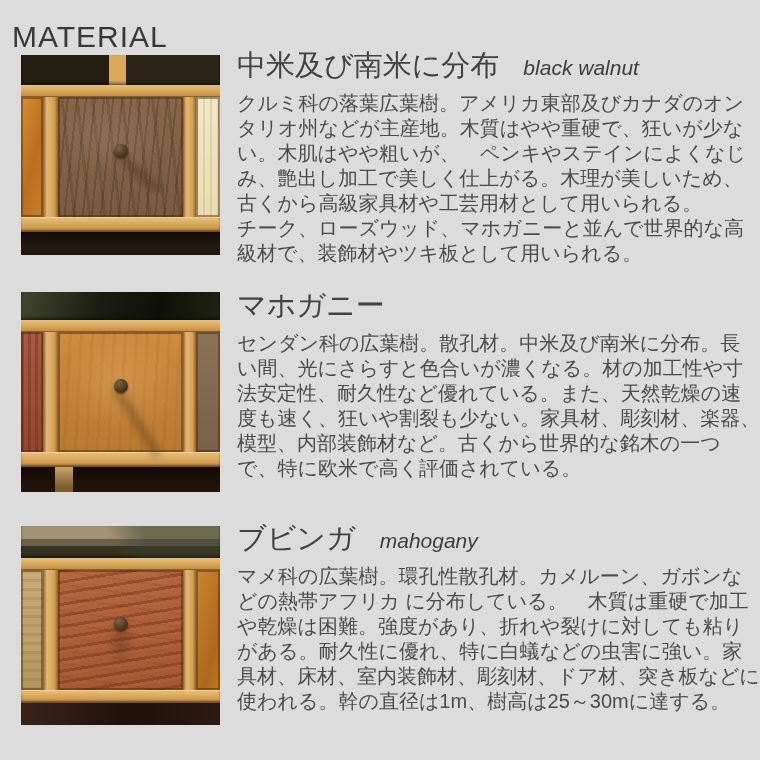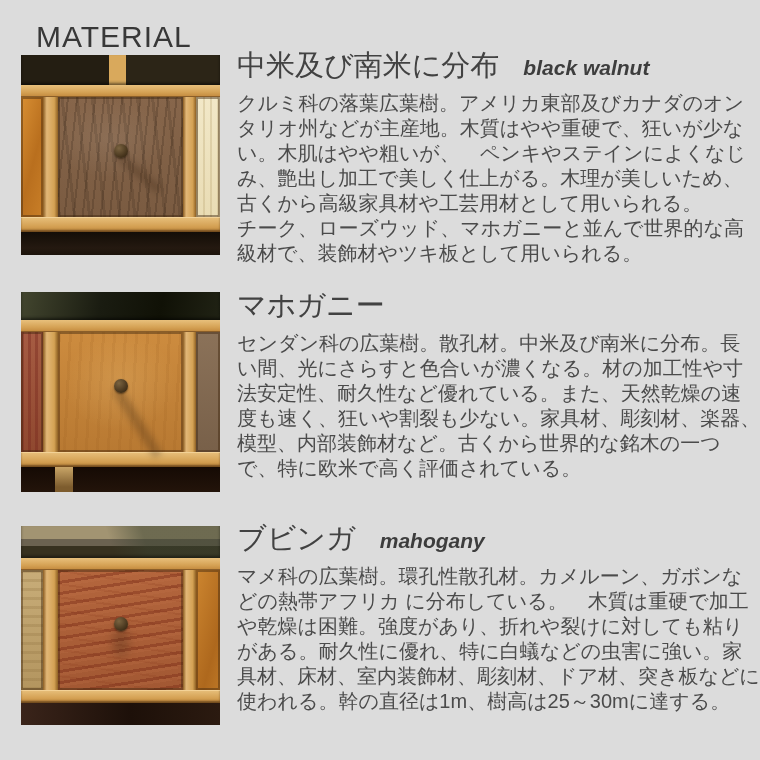--- a/index.html
+++ b/index.html
@@ -7,32 +7,32 @@
   body {
     font-family:"Liberation Sans","DejaVu Sans",sans-serif;
     background:#dcdcdc;
     position:relative;
     overflow:hidden;
   }
   .page { position:absolute; inset:0; }
 
   
   .page-title {
-    position:absolute; left:36px; top:20px;
+    position:absolute; left:12px; top:20px;
     font-size:30px; font-weight:400; color:#383838; letter-spacing:1px;
   }
 
   
   .text-block { position:absolute; left:237px; width:540px; }
   #text1 { top:46px; }
   #text2 { top:286px; }
   #text3 { top:519px; }
   .title-row { height:40px; display:flex; align-items:baseline; }
   .name-ja { font-size:29px; color:#424242; font-weight:400; }
-  .name-en { font-size:21px; font-style:italic; font-weight:700; color:#3d3d3d; margin-left:24px; }
+  .name-en { font-size:21px; font-style:italic; font-weight:400; color:#3d3d3d; margin-left:24px; }
   .desc {
     margin-top:5px;
     font-size:20px; line-height:25px; color:#4b4b4b;
     white-space:pre-line; letter-spacing:0;
   }
 
   
   .photo { position:absolute; left:21px; width:199px; display:flex; flex-direction:column; overflow:hidden; }
   #photo1 { top:55px;  height:200px; }
   #photo2 { top:292px; height:200px; }

